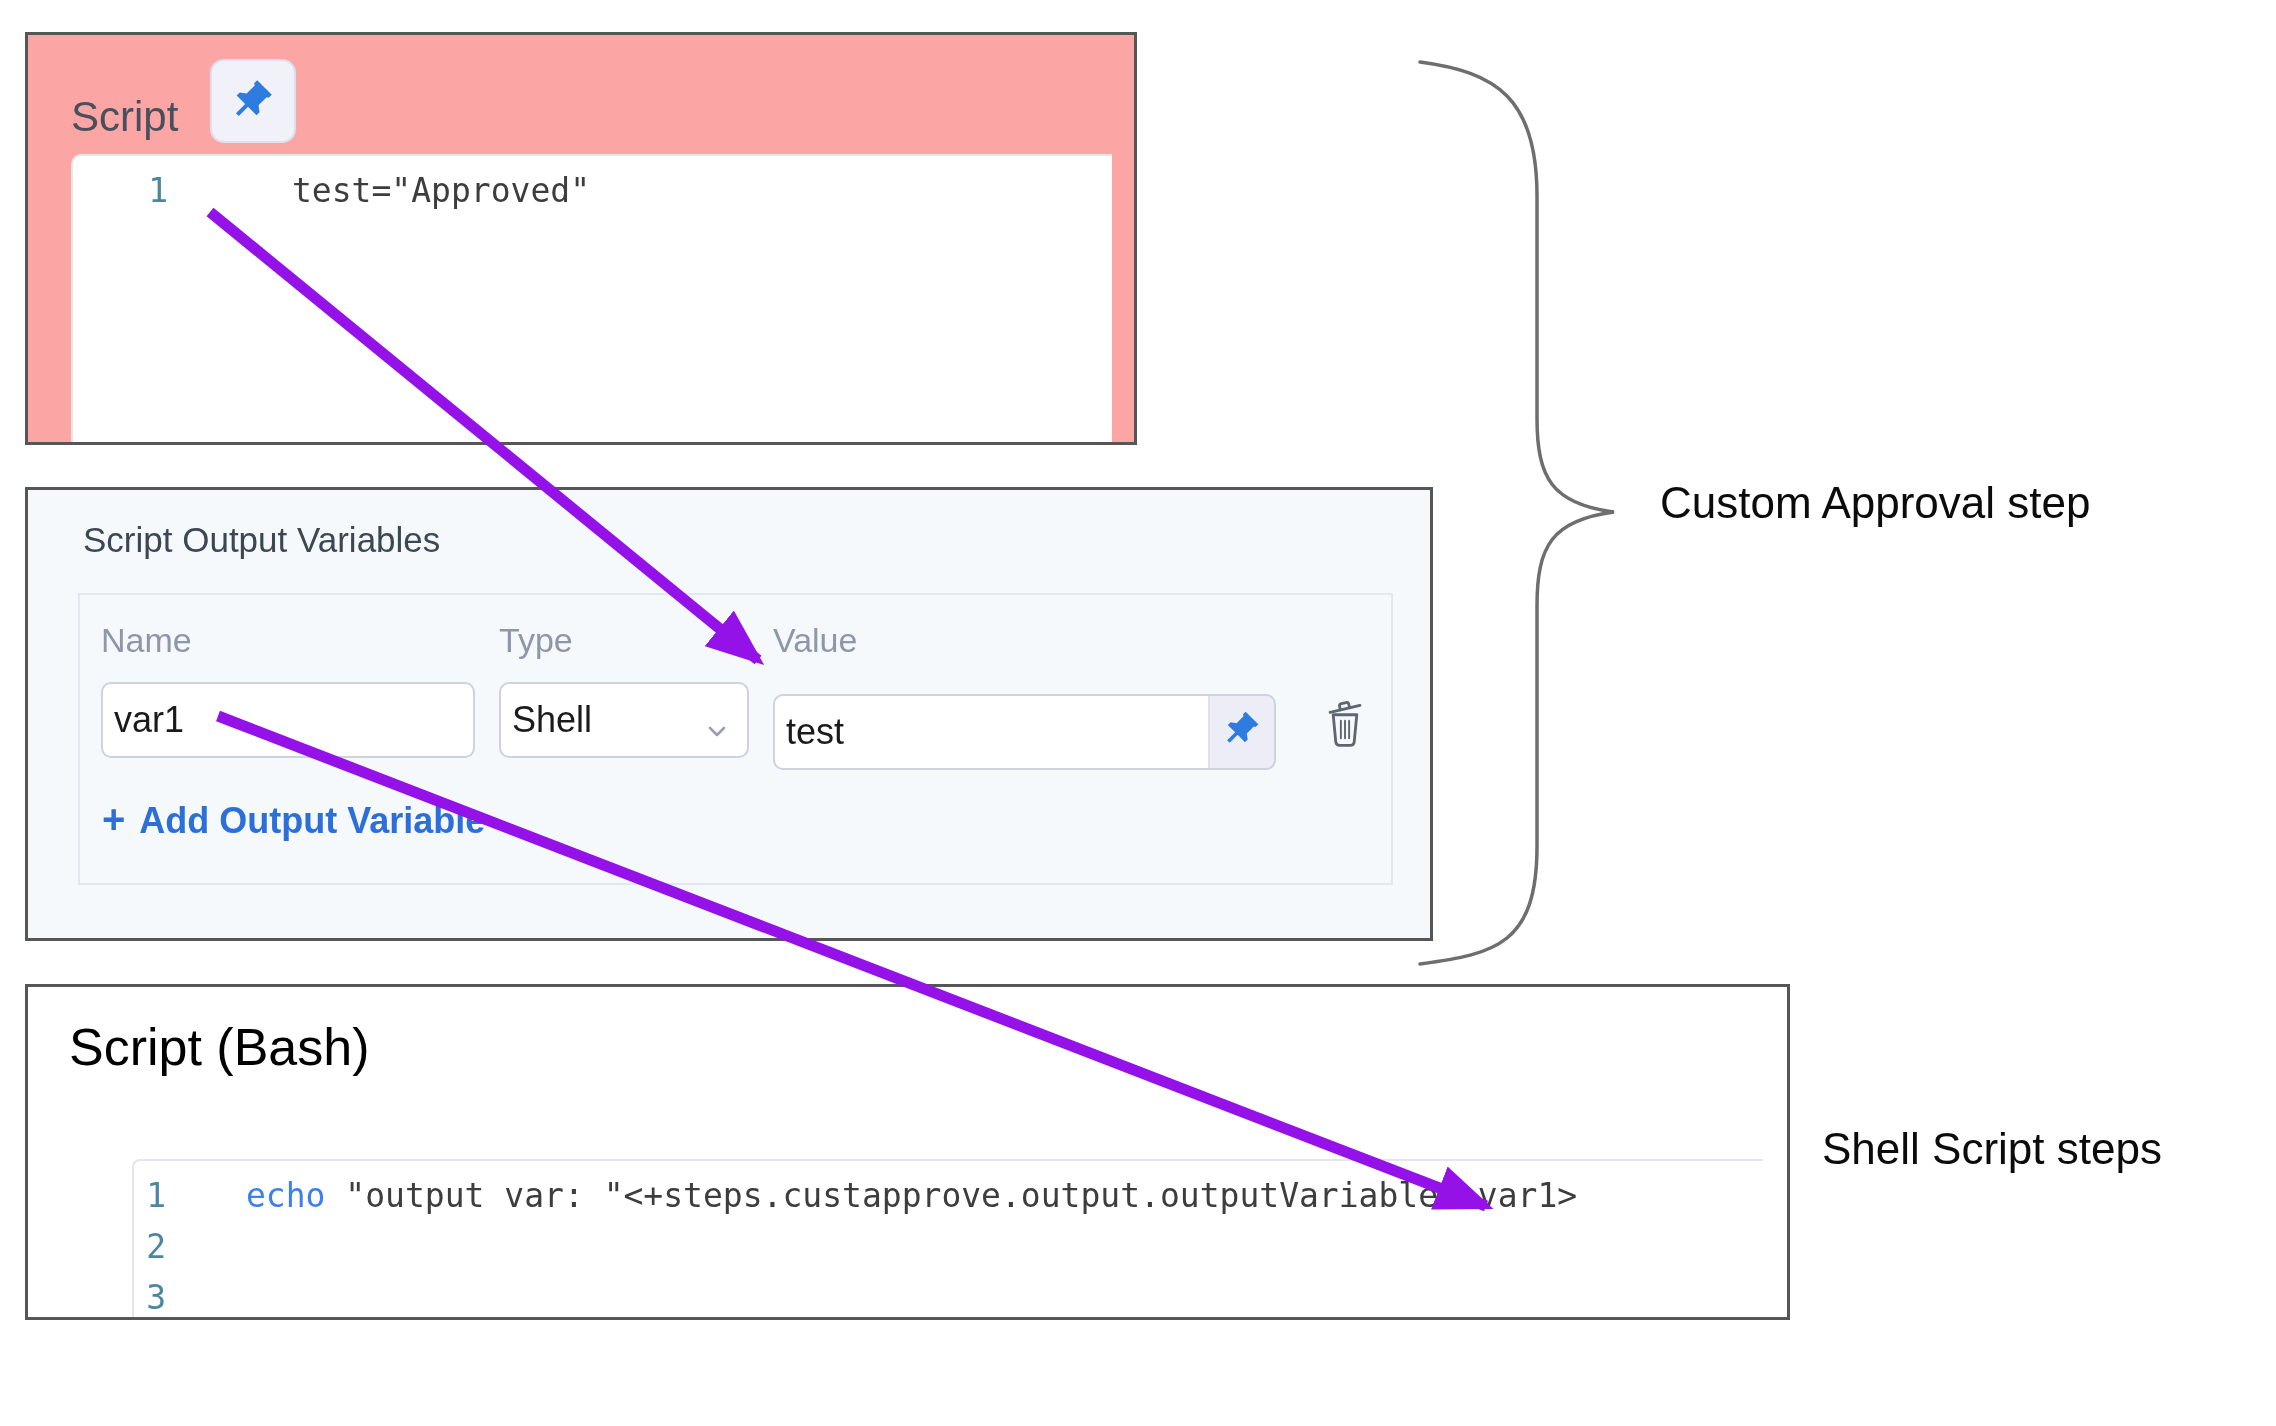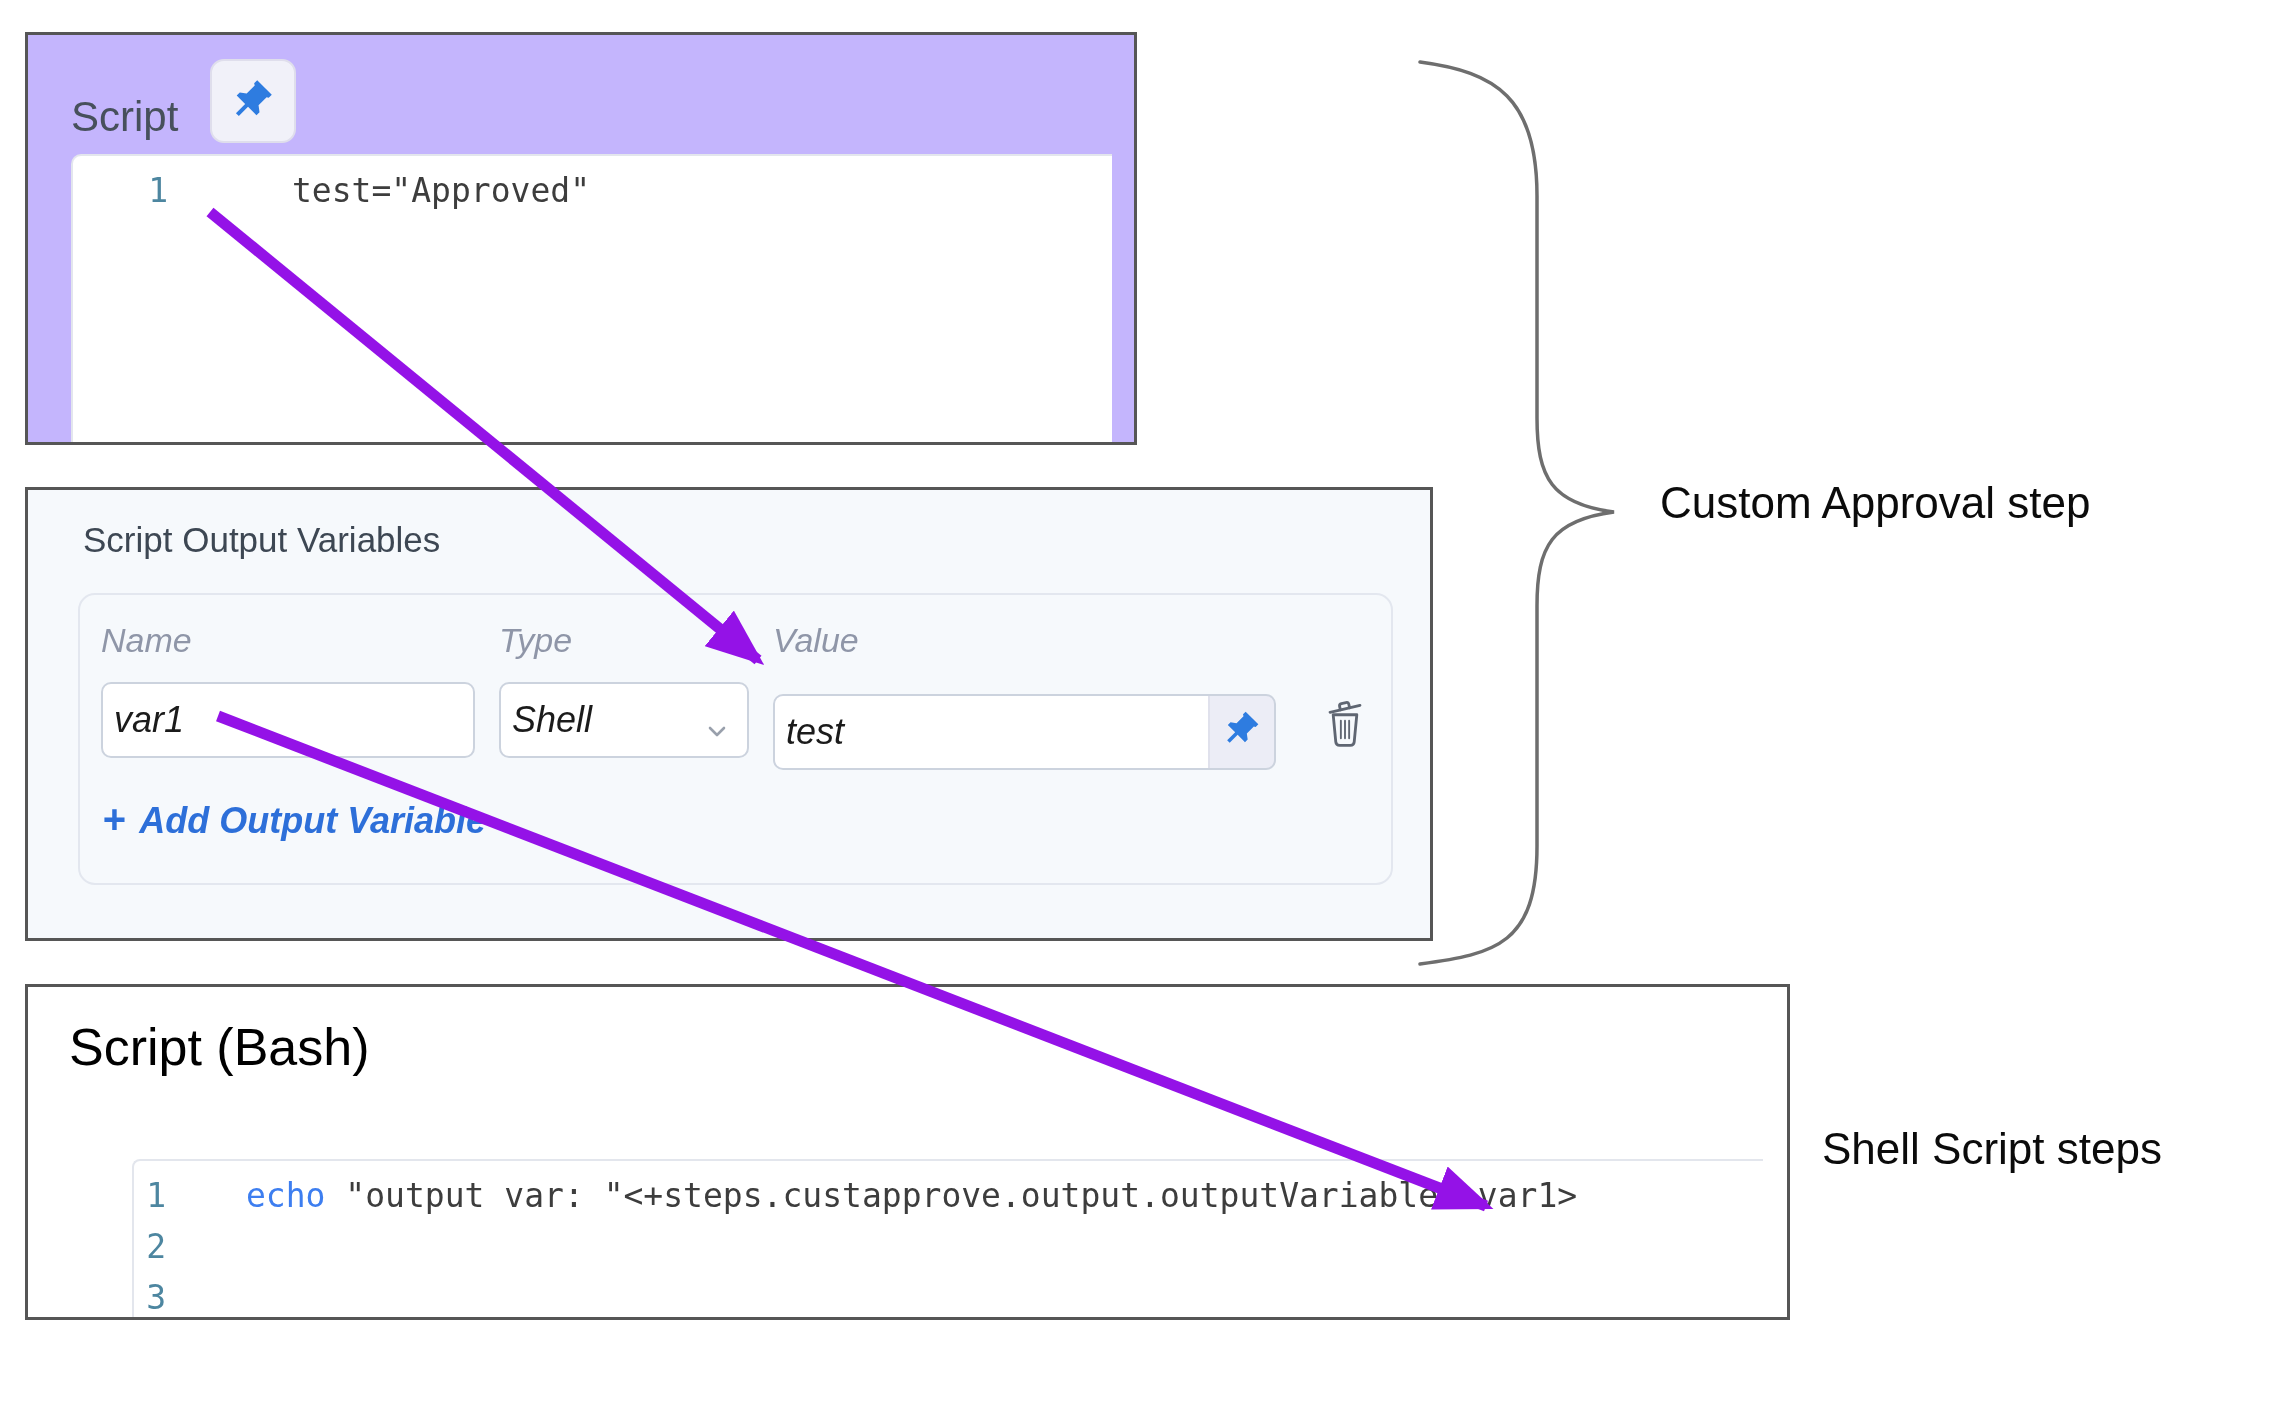--- a/index.html
+++ b/index.html
@@ -2,37 +2,37 @@
 <html><head>
 <meta charset="utf-8">
 <style>
   html,body{margin:0;padding:0;}
   body{
     width:2276px;height:1426px;position:relative;background:#ffffff;
     font-family:"Liberation Sans",sans-serif;overflow:hidden;
   }
   .panel{position:absolute;box-sizing:border-box;border:3px solid #565656;}
   
-  #panel-script{left:25px;top:32px;width:1112px;height:413px;background:#c4b5fd;}
+  #panel-script{left:25px;top:32px;width:1112px;height:413px;background:#fca5a5;}
   .ps-title{position:absolute;left:43px;top:58px;font-size:42px;color:#47505c;font-weight:500;}
   .pin-btn{position:absolute;left:182px;top:24px;width:82px;height:80px;background:#f1f1f9;
     border:2px solid #dfdeec;border-radius:14px;display:flex;align-items:center;justify-content:center;cursor:pointer;}
   .editor{position:absolute;background:#ffffff;border-top:2px solid #e3e6ed;border-left:2px solid #e3e6ed;
     border-top-left-radius:10px;overflow:hidden;}
   .ps-editor{left:43px;top:119px;right:22px;bottom:0;}
   .code-line{position:relative;height:51px;line-height:51px;
     font-family:"DejaVu Sans Mono","Liberation Mono",monospace;font-size:33px;}
   .code-line .num{position:absolute;left:0;width:95px;text-align:right;color:#4d86a0;}
   .code-line .code{position:absolute;left:219px;white-space:pre;color:#3d3d3d;}
   .pad-top{padding-top:9px;}
   
   #panel-sov{left:25px;top:487px;width:1408px;height:454px;background:#f6f9fc;}
   .sov-title{position:absolute;left:55px;top:30px;font-size:35px;color:#3d4753;font-weight:400;}
   .sov-fieldset{position:absolute;left:50px;top:103px;width:1315px;height:292px;
-    border:2px solid #e3e7ef;border-radius:17px;box-sizing:border-box;font-style:italic;}
+    border:2px solid #e3e7ef;border-radius:0;box-sizing:border-box;}
   .col-label{position:absolute;top:26px;font-size:34px;color:#8f96a8;}
   #lbl-name{left:21px;} #lbl-type{left:419px;} #lbl-value{left:693px;}
   .field{position:absolute;top:87px;height:76px;box-sizing:border-box;background:#ffffff;
     border:2px solid #ccd3de;border-radius:10px;font-size:36px;color:#1b1b1b;}
   .field-inner{line-height:72px;padding-left:11px;white-space:pre;}
   #name-input{left:21px;width:374px;}
   #type-select{left:419px;width:250px;cursor:pointer;}
   .chevron{position:absolute;right:18px;top:26px;}
   #value-wrap{left:693px;width:503px;display:flex;overflow:hidden;background:#ecedf6;margin-top:12px;}
   .value-text{flex:1;background:#ffffff;border-right:2px solid #e0e1ec;border-radius:8px 0 0 8px;}

